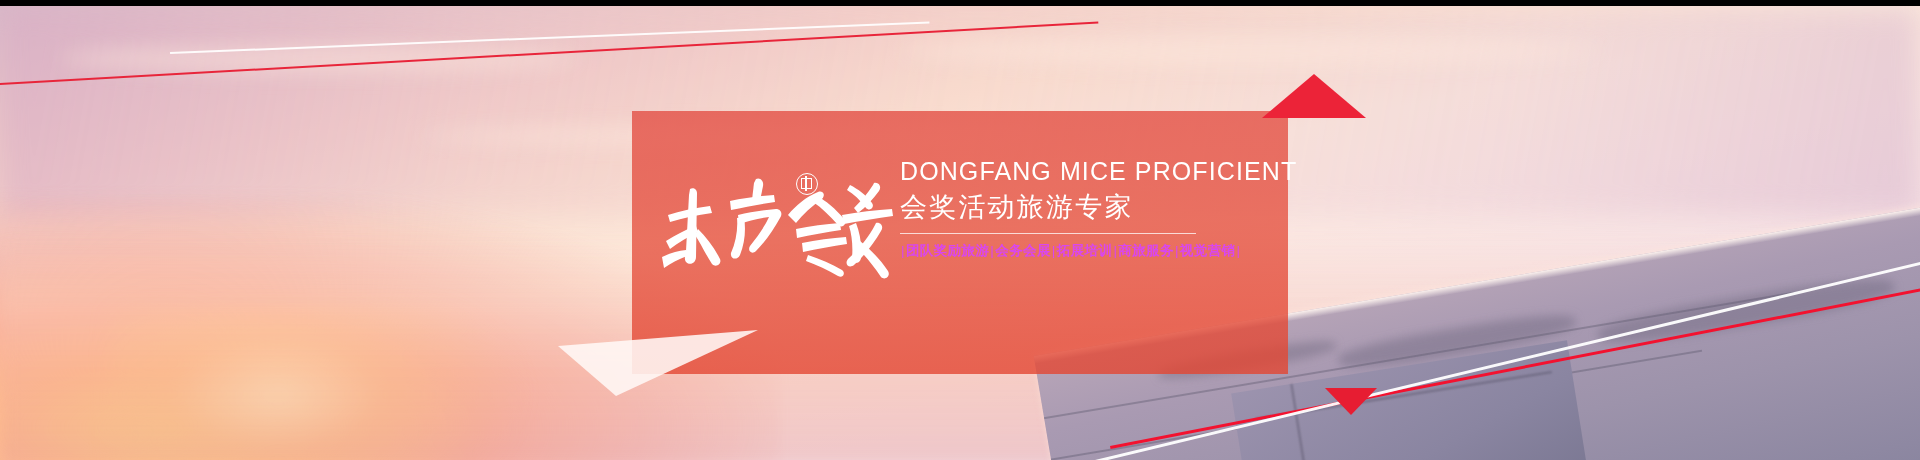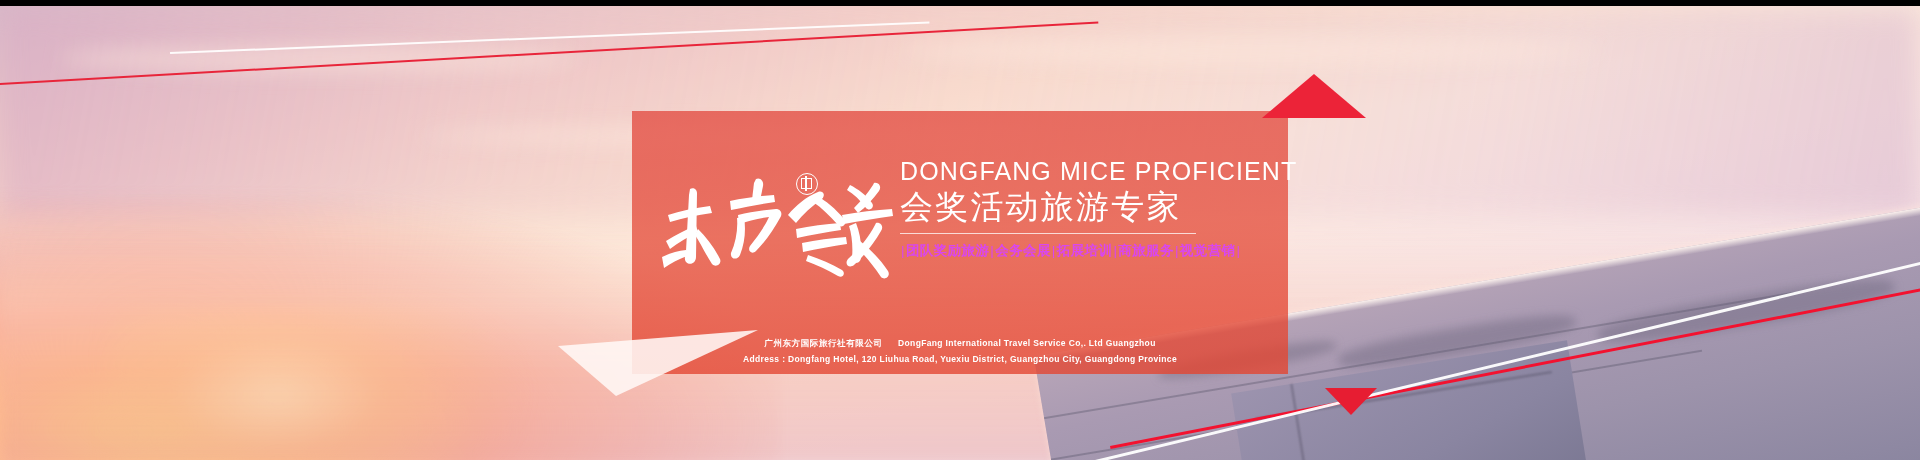--- a/index.html
+++ b/index.html
@@ -246,21 +246,21 @@
   .title-en {
     color: #ffffff;
     font-size: 25px;
     letter-spacing: 1.1px;
     font-weight: 400;
     line-height: 30px;
     white-space: nowrap;
   }
   .title-cn {
     color: #ffffff;
-    font-size: 33px;
+    font-size: 27px;
     letter-spacing: 2.2px;
     font-weight: 400;
     line-height: 38px;
     margin-top: 2px;
     white-space: nowrap;
   }
   .rule {
     width: 296px;
     height: 1px;
     background: rgba(255,255,255,0.75);
@@ -375,22 +375,14 @@
     <div class="seal"></div>
   </div>
 
   <div class="textblock">
     <div class="title-en">DONGFANG MICE PROFICIENT</div>
     <div class="title-cn">会奖活动旅游专家</div>
     <div class="rule"></div>
     <div class="services"><span class="sep">|</span><span>团队奖励旅游</span><span class="sep">|</span><span>会务会展</span><span class="sep">|</span><span>拓展培训</span><span class="sep">|</span><span>商旅服务</span><span class="sep">|</span><span>视觉营销</span><span class="sep">|</span></div>
   </div>
 
-  <div class="footer">
-    <div class="footer-company">
-      <span class="cn">广州东方国际旅行社有限公司</span>
-      <span class="gap"></span>
-      <span>DongFang International Travel Service Co,. Ltd Guangzhou</span>
-    </div>
-    <div class="footer-address">Address : Dongfang Hotel, 120 Liuhua Road, Yuexiu District, Guangzhou City, Guangdong Province</div>
-  </div>
 
 </div>
 
 </body></html>

